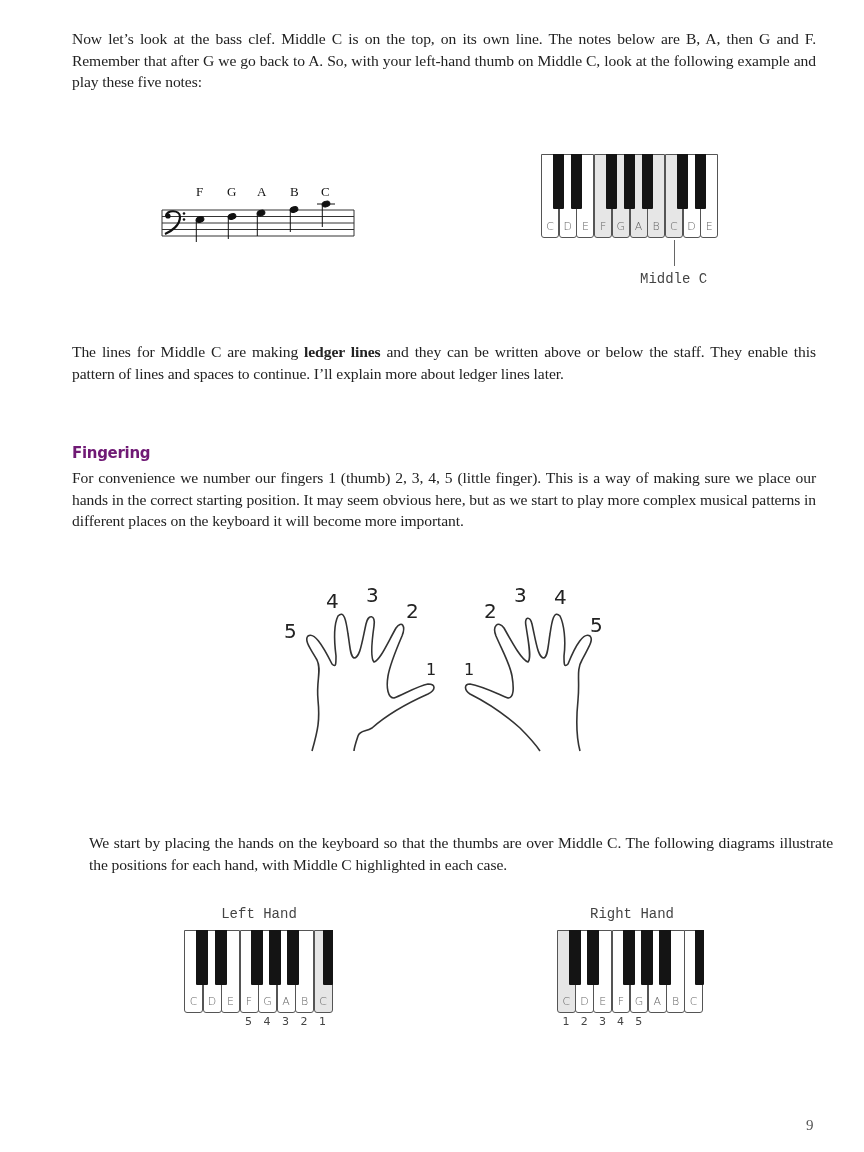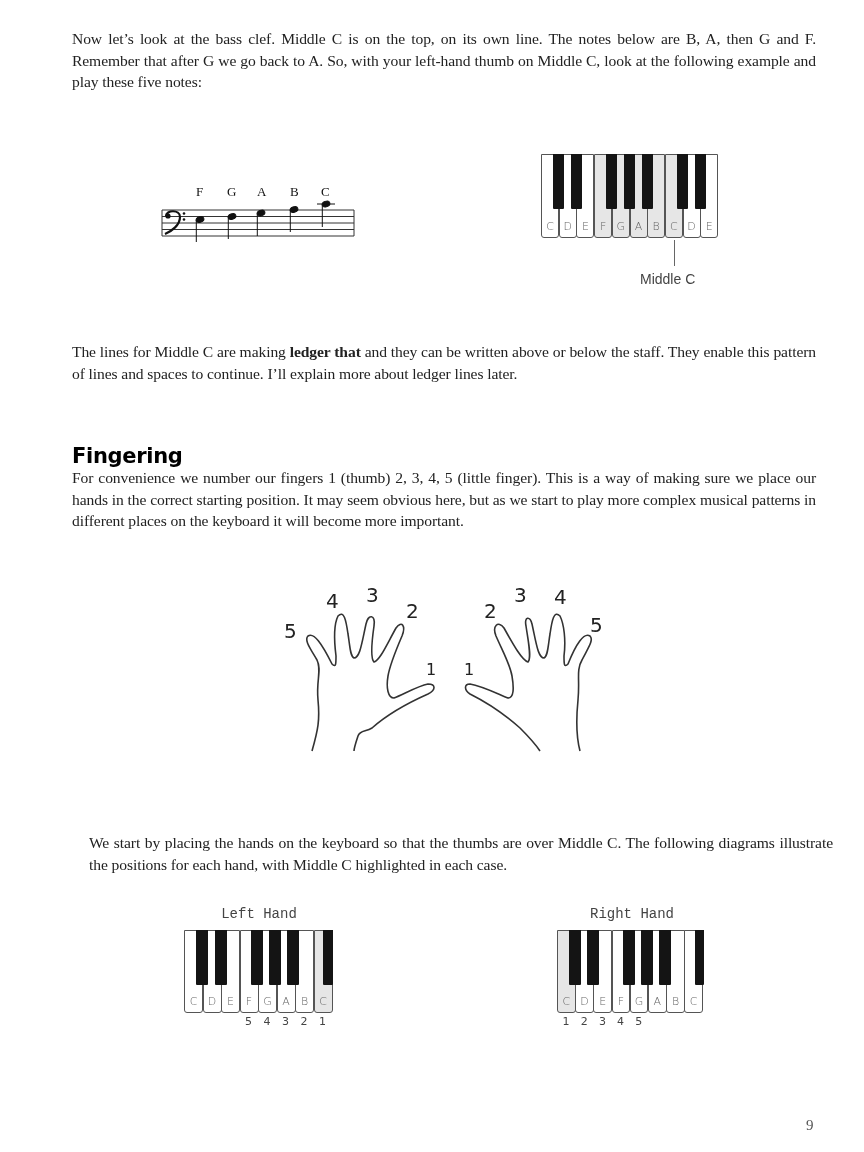--- a/index.html
+++ b/index.html
@@ -1,36 +1,36 @@
 <!DOCTYPE html>
 <html><head>
   <meta charset="utf-8">
   <style>
     html, body { margin: 0; padding: 0; background: #ffffff; }
     body { width: 864px; height: 1152px; position: relative; overflow: hidden; color: #1f1f1f; font-family: "DejaVu Serif", serif; }
     .para { position: absolute; left: 72px; width: 744px; font-family: "Liberation Serif", serif; font-size: 15.6px; line-height: 21.5px; text-align: justify; color: #222; letter-spacing: -0.1px; }
     .para b { font-weight: bold; }
-    .heading { position: absolute; left: 72px; top: 444px; font-family: "DejaVu Sans", sans-serif; font-weight: bold; font-size: 21px; color: #000000; letter-spacing: -0.3px; }
+    .heading { position: absolute; left: 72px; top: 444px; font-family: "DejaVu Sans", sans-serif; font-weight: bold; font-size: 15px; color: #701a75; letter-spacing: -0.3px; }
     .page-number { position: absolute; left: 806px; top: 1117px; font-family: "Liberation Serif", serif; font-size: 15px; color: #555; }
 
     
     .staff { position: absolute; left: 150px; top: 180px; width: 220px; height: 70px; }
     .staff svg text { font-family: "Liberation Serif", serif; font-size: 13px; fill: #111; }
 
     
     .keyboard { position: absolute; }
     .keys { position: relative; height: 100%; }
     .wkey { position: absolute; top: 0; bottom: 0; border: 1px solid #555; border-radius: 0 0 3px 3px; background: #fff; box-sizing: border-box; }
     .wkey.shade { background: #e6e6e6; }
     .wkey .lbl { position: absolute; bottom: 4px; left: 0; right: 0; text-align: center; font-family: "DejaVu Sans", sans-serif; font-size: 11px; color: #666; font-weight: 300; }
     .bkey { position: absolute; top: 0; background: #141414; border-radius: 0 0 1px 1px; }
     .kb-title { position: absolute; font-family: Liberation Mono, monospace; font-size: 14px; color: #444; text-align: center; }
     .finger-row { position: absolute; font-family: "DejaVu Sans", sans-serif; font-size: 11px; color: #444; }
     .finger-row span { position: absolute; width: 18px; text-align: center; }
-    .middle-c-label { position: absolute; left: 640px; top: 271px; font-family: Liberation Sans, sans-serif; font-size: 14px; color: #444; }
+    .middle-c-label { position: absolute; left: 640px; top: 271px; font-family: Liberation Mono, monospace; font-size: 14px; color: #444; }
     .pointer-line { position: absolute; left: 674px; top: 240px; width: 1px; height: 26px; background: #666; }
 
     .hands { position: absolute; left: 270px; top: 580px; width: 350px; height: 185px; }
     .hands svg text { font-family: "DejaVu Sans", sans-serif; font-size: 20px; fill: #222; }
   </style>
 </head>
 <body>
 
 <p class="para" style="top:28px; margin:0;">Now let’s look at the bass clef. Middle C is on the top, on its own line. The notes below are B, A, then G and F. Remember that after G we go back to A. So, with your left-hand thumb on Middle C, look at the following example and play these five notes:</p>
 
@@ -111,21 +111,21 @@
     <div class="bkey" style="left:65px; width:11px; height:55px;"></div>
     <div class="bkey" style="left:83px; width:11px; height:55px;"></div>
     <div class="bkey" style="left:100.5px; width:11px; height:55px;"></div>
     <div class="bkey" style="left:136px; width:11px; height:55px;"></div>
     <div class="bkey" style="left:153.5px; width:11px; height:55px;"></div>
   </div>
 </div>
 <div class="pointer-line"></div>
 <div class="middle-c-label">Middle C</div>
 
-<p class="para" style="top:341px; margin:0;"><span>The lines for Middle C are making </span><b>ledger that</b><span> and they can be written above or below the staff. They enable this pattern of lines and spaces to continue. I’ll explain more about ledger lines later.</span></p>
+<p class="para" style="top:341px; margin:0;"><span>The lines for Middle C are making </span><b>ledger lines</b><span> and they can be written above or below the staff. They enable this pattern of lines and spaces to continue. I’ll explain more about ledger lines later.</span></p>
 
 <div class="heading">Fingering</div>
 
 <p class="para" style="top:467px; margin:0;">For convenience we number our fingers 1 (thumb) 2, 3, 4, 5 (little finger). This is a way of making sure we place our hands in the correct starting position. It may seem obvious here, but as we start to play more complex musical patterns in different places on the keyboard it will become more important.</p>
 
 <div class="hands">
   <svg width="350" height="185" viewBox="0 0 350 185" fill="none" stroke="#333" stroke-width="1.6">
 
     <path d="M42 171 C48 150, 50 140, 48 120 C46 100, 52 90, 47 80 C40 68, 34 60, 38 56 C44 52, 52 64, 62 84 C66 88, 66 84, 66 76 C64 60, 64 44, 68 36 C74 30, 76 40, 78 54 C80 66, 80 76, 84 78 C90 78, 92 62, 96 44 C98 34, 106 34, 104 46 C102 60, 100 78, 104 82 C110 80, 116 66, 126 48 C132 40, 136 46, 132 56 C126 70, 120 84, 118 96 C116 108, 118 118, 124 118 C134 114, 148 106, 158 104 C166 104, 166 110, 158 114 C140 122, 120 132, 102 148 C96 152, 90 150, 88 156 C86 162, 84 168, 84 171"></path>
 

